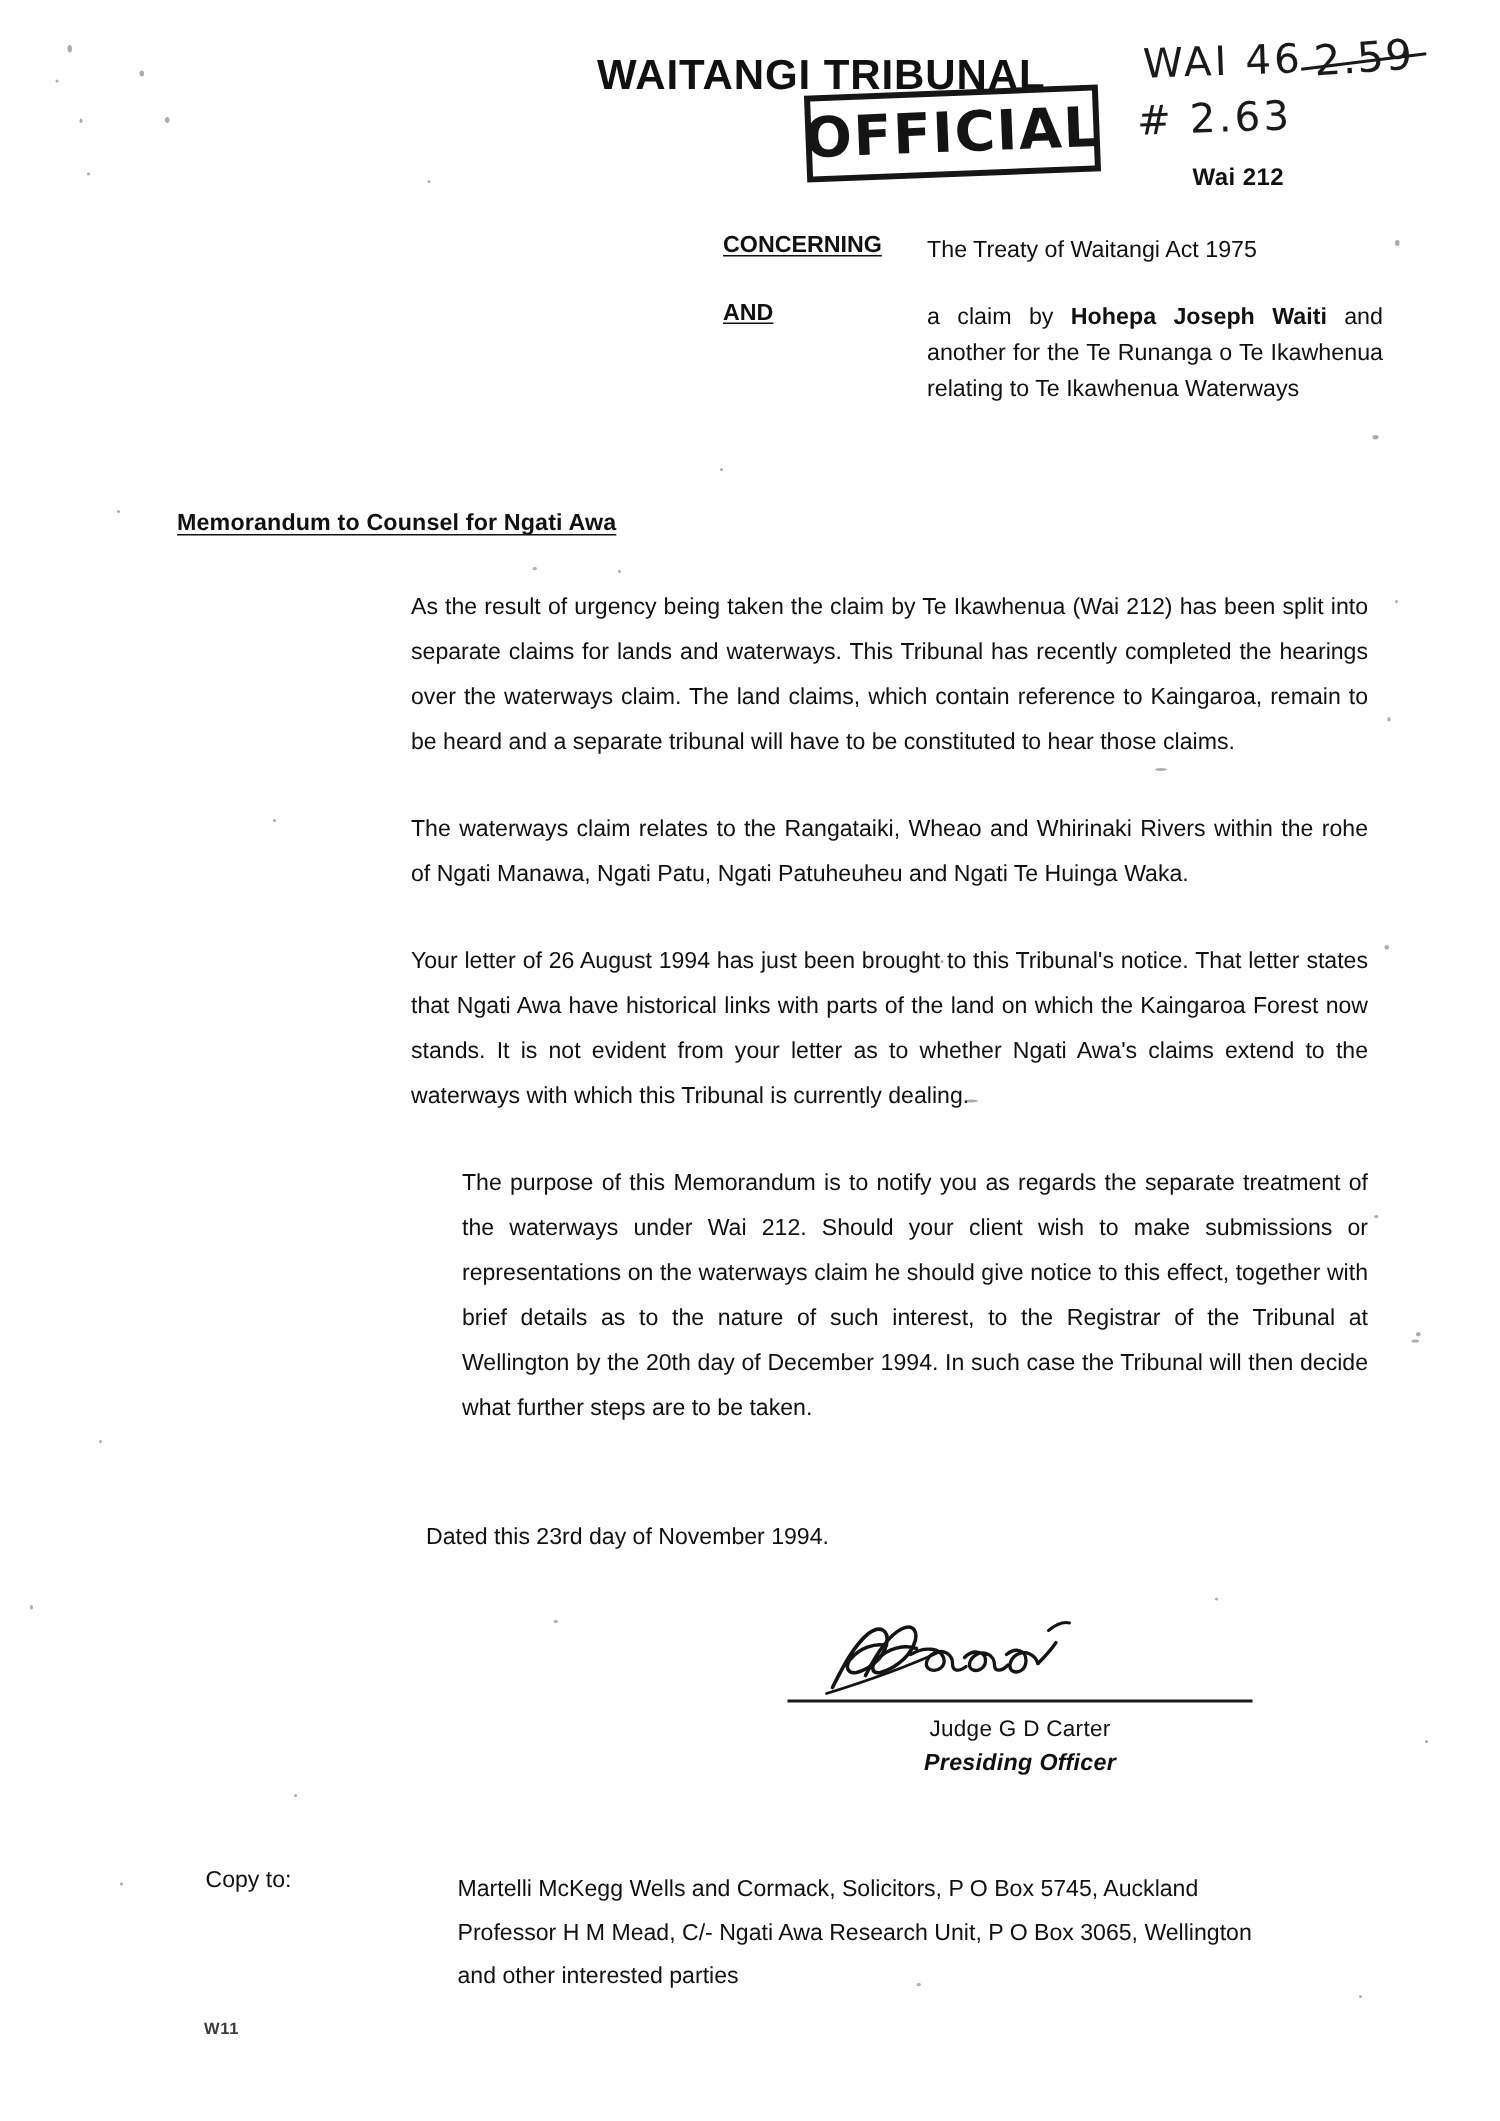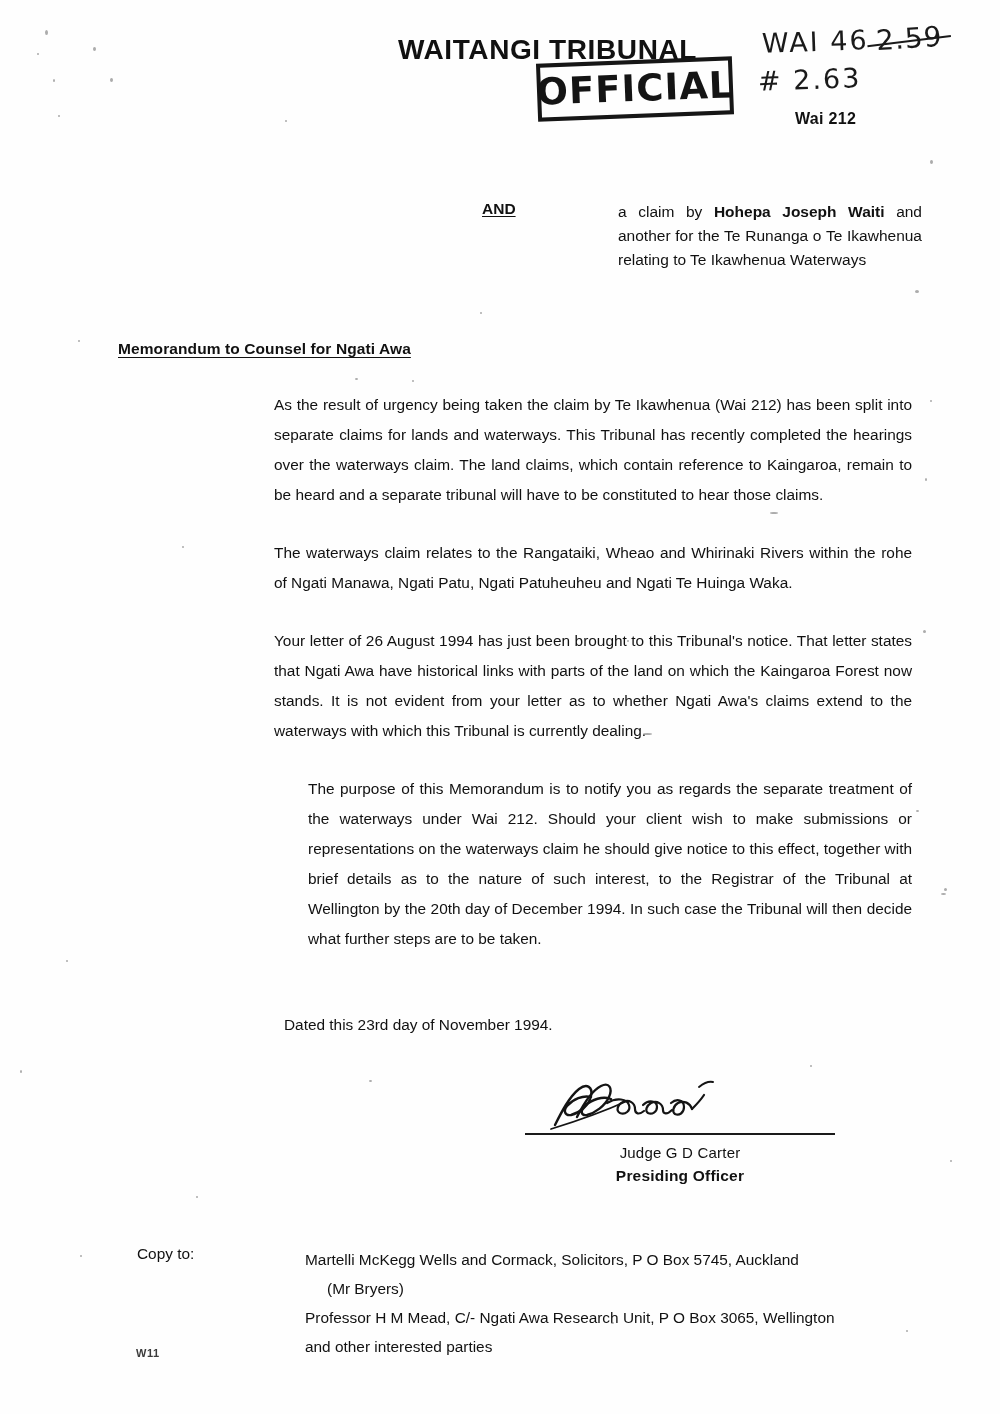--- a/index.html
+++ b/index.html
@@ -207,20 +207,21 @@
     margin-top: 9px;
     font-size: 15px;
     font-weight: normal;
     letter-spacing: .2px;
   }
   .sig-role {
     margin-top: 6px;
     font-size: 15.5px;
     font-weight: bold;
     letter-spacing: .2px;
+    font-style: italic;
   }
 
   
   .copy-label {
     position: absolute;
     left: 137px;
     top: 1245px;
     font-size: 15.4px;
   }
   .copy-list {
@@ -290,20 +291,26 @@
     <div class="stamp-box"></div>
     <div class="stamp-text">OFFICIAL</div>
   </div>
 
   <div class="hand h-wai46">WAI 46</div>
   <div class="hand h-263"># 2.63</div>
   <div class="hand h-259"><span class="strike">2.59</span></div>
 
   <div class="wai-no">Wai 212</div>
 
+  <div class="clause row-concerning">
+    <div class="clause-row">
+      <div class="clause-label">CONCERNING</div>
+      <div class="clause-body">The Treaty of Waitangi Act 1975</div>
+    </div>
+  </div>
 
   <div class="clause row-and">
     <div class="clause-row">
       <div class="clause-label">AND</div>
       <div class="clause-body justify"><span>a claim by </span><span class="nm">Hohepa Joseph Waiti</span><span> and another for the Te Runanga o Te Ikawhenua relating to Te Ikawhenua Waterways</span></div>
     </div>
   </div>
 
   <div class="memo-heading">Memorandum to Counsel for Ngati Awa</div>
 
@@ -330,20 +337,19 @@
       </g>
     </svg>
     <div class="sig-line"></div>
     <div class="sig-name">Judge G D Carter</div>
     <div class="sig-role">Presiding Officer</div>
   </div>
 
   <div class="copy-label">Copy to:</div>
   <div class="copy-list">
     <div>Martelli McKegg Wells and Cormack, Solicitors, P O Box 5745, Auckland</div>
-    <div class="indent">(Mr Bryers)</div>
     <div>Professor H M Mead, C/- Ngati Awa Research Unit, P O Box 3065, Wellington</div>
     <div>and other interested parties</div>
   </div>
 
   <div class="footer-mark">W11</div>
 
 </div>
 
 </body></html>

